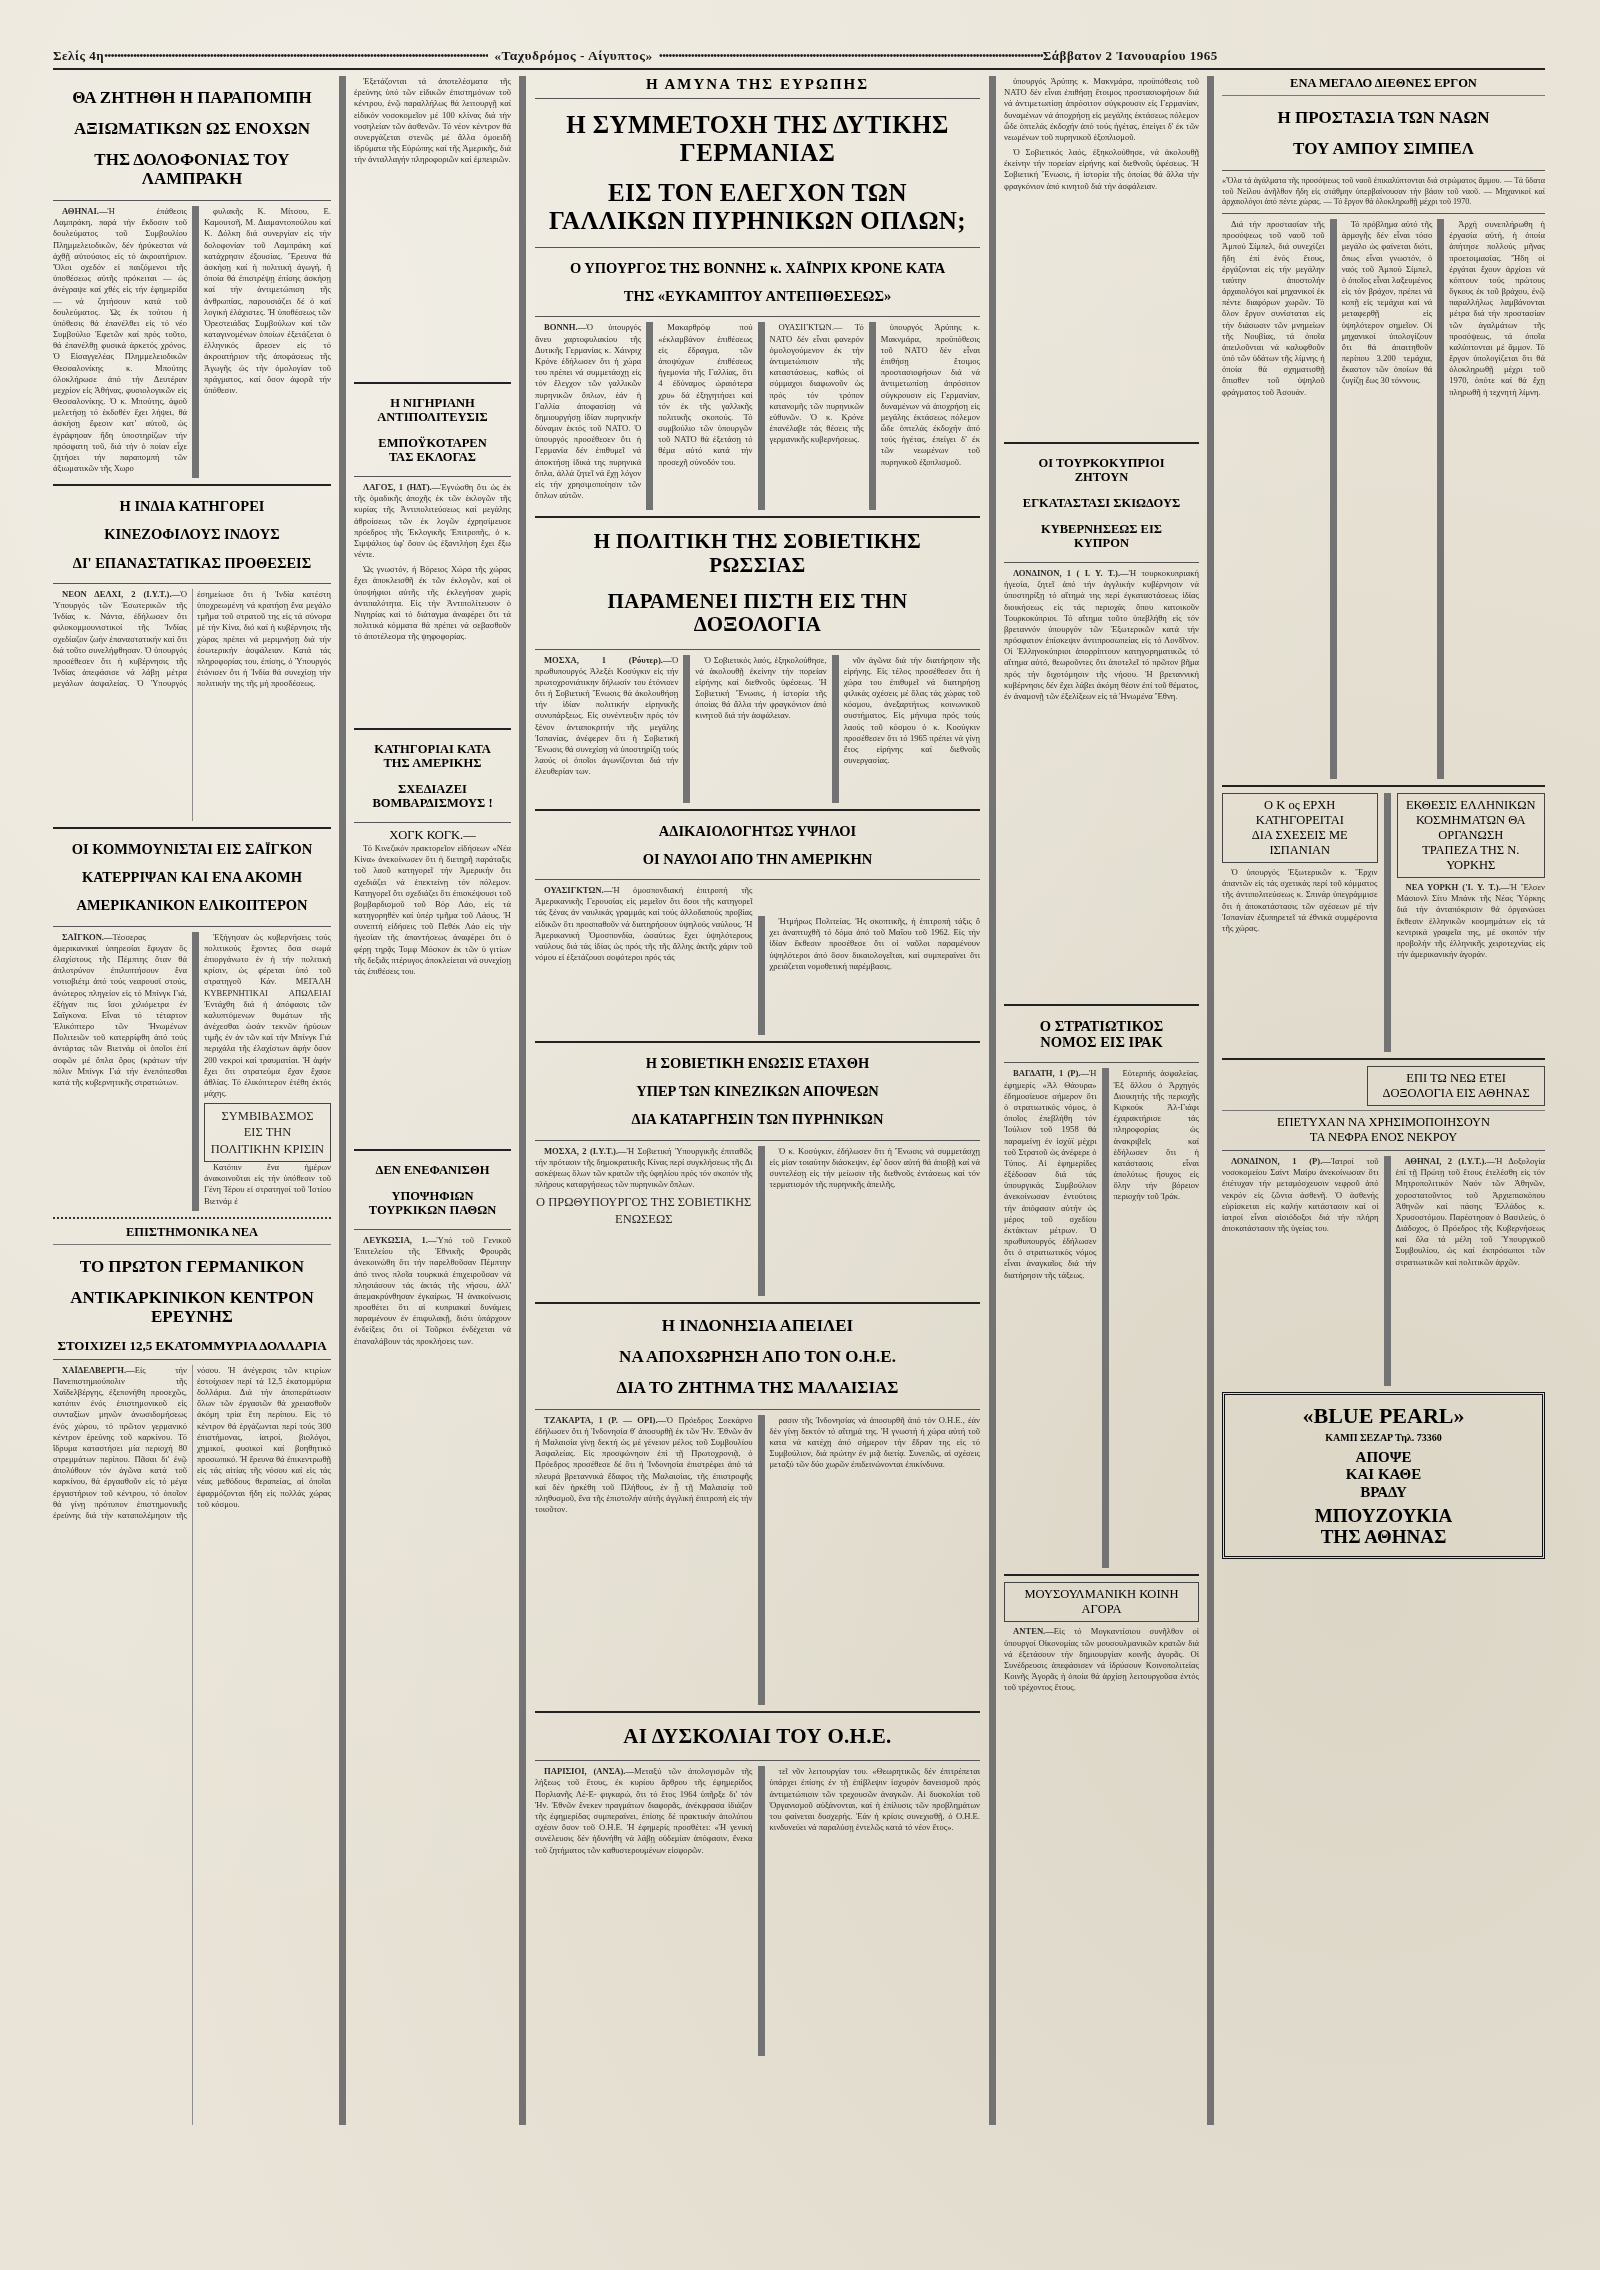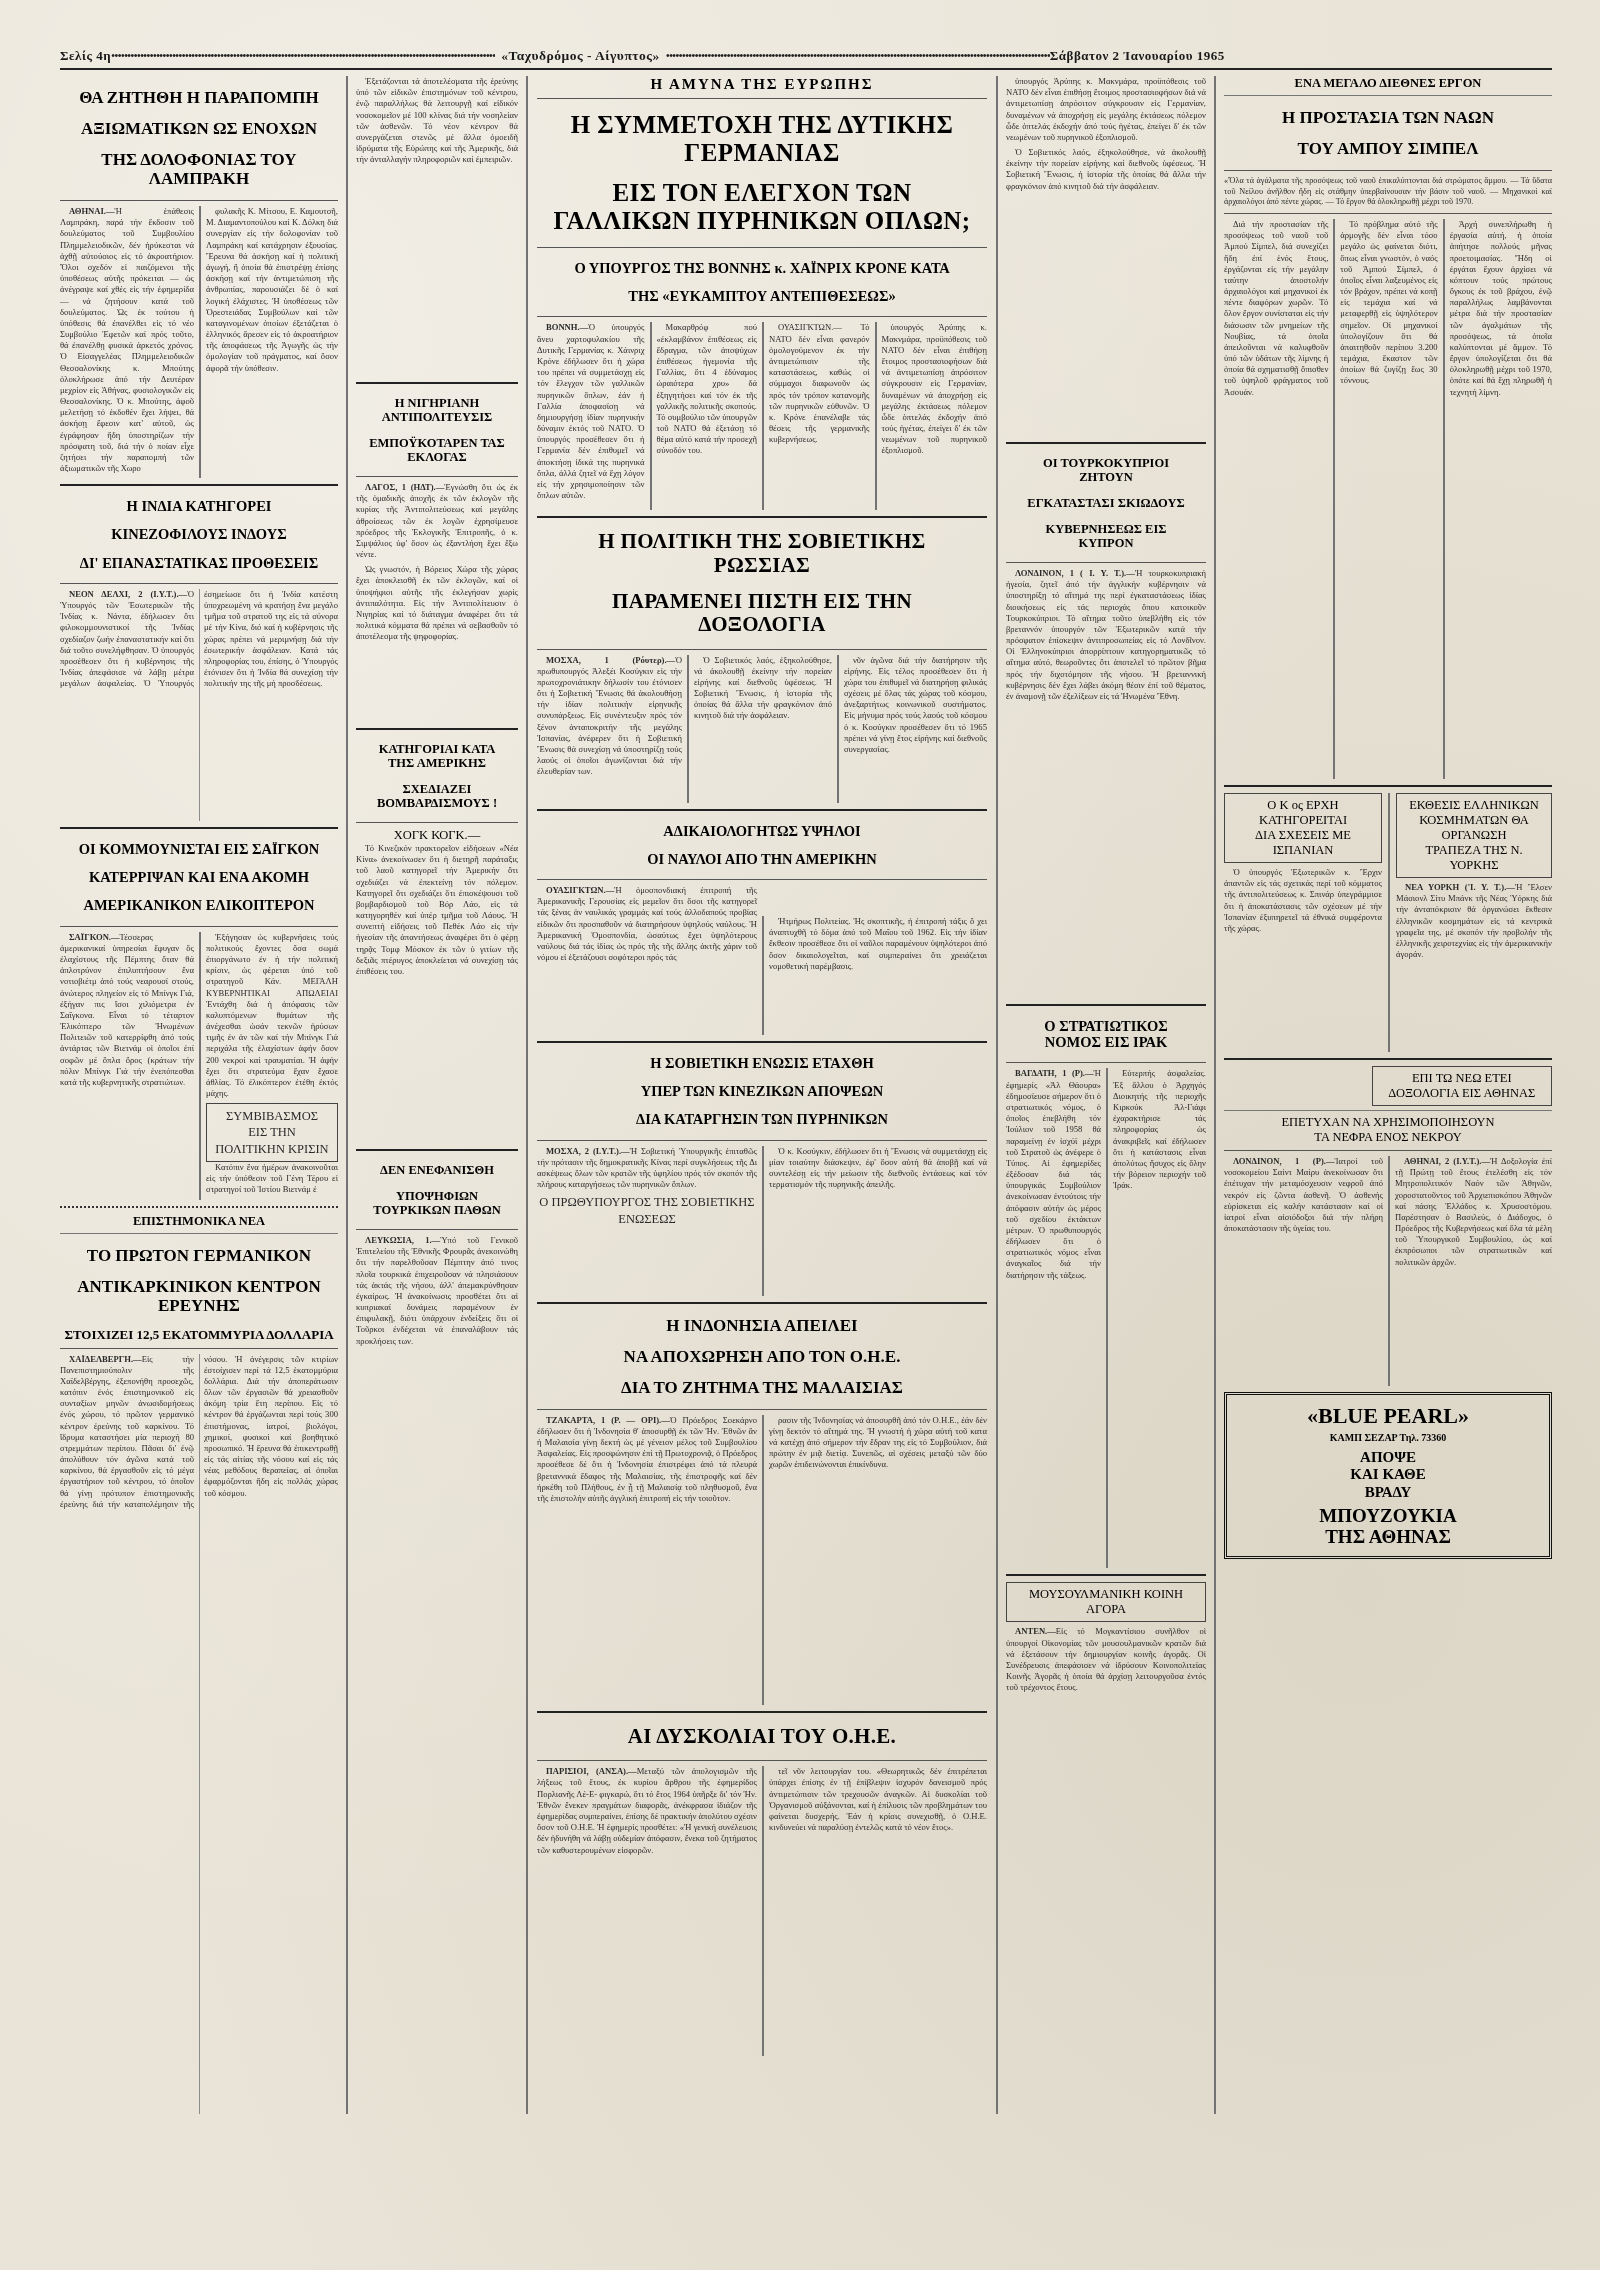--- a/index.html
+++ b/index.html
@@ -11,35 +11,35 @@
     padding:0;
     overflow:hidden;
   }
   .paper{
     position:absolute;inset:0;
     background:
       radial-gradient(ellipse at 20% 15%, rgba(255,255,255,.35), rgba(255,255,255,0) 60%),
       radial-gradient(ellipse at 85% 70%, rgba(160,150,125,.18), rgba(255,255,255,0) 65%),
       #e9e4d7;
   }
-  .inner{position:absolute;left:60px;top:48px;width:1492px;height:2180px;}
+  .inner{position:absolute;left:53px;top:48px;width:1492px;height:2180px;}
 
   
   .masthead{display:flex;align-items:center;font-size:13px;color:#1a1a1a;letter-spacing:.5px;}
   .masthead .left{white-space:nowrap;font-weight:bold;}
   .masthead .dots{flex:0 0 auto;overflow:hidden;white-space:nowrap;color:#222;font-size:12px;letter-spacing:-1px;}
   .masthead .center{white-space:nowrap;padding:0 6px;font-weight:bold;font-size:13.5px;}
   .masthead .right{white-space:nowrap;font-weight:bold;}
   .d1{flex:1 1 auto;}
   .hr-top{border-top:2px solid #222;margin-top:4px;}
 
   
   .grid{display:flex;gap:0;}
   .col{box-sizing:border-box;}
-  .vrule{border-left:2px solid #737373;}
+  .vrule{border-left:7px solid #737373;}
   .hrule{border-top:1px solid #555;margin:5px 0;}
   .hrule2{border-top:2px solid #222;margin:6px 0;}
   .hrule-thin{border-top:1px solid #777;margin:4px 0;}
 
   h1,h2,h3,h4{margin:12px;padding:0;font-weight:bold;line-height:1.12;text-align:center;}
   .hl-xl{font-size:25px;letter-spacing:.4px;}
   .hl-l{font-size:21px;letter-spacing:.3px;}
   .hl-m{font-size:17px;}
   .hl-s{font-size:14.5px;}
   .hl-xs{font-size:12.5px;}

